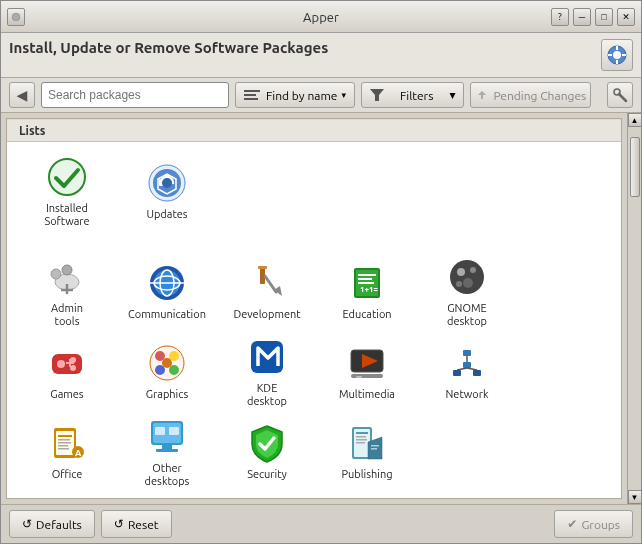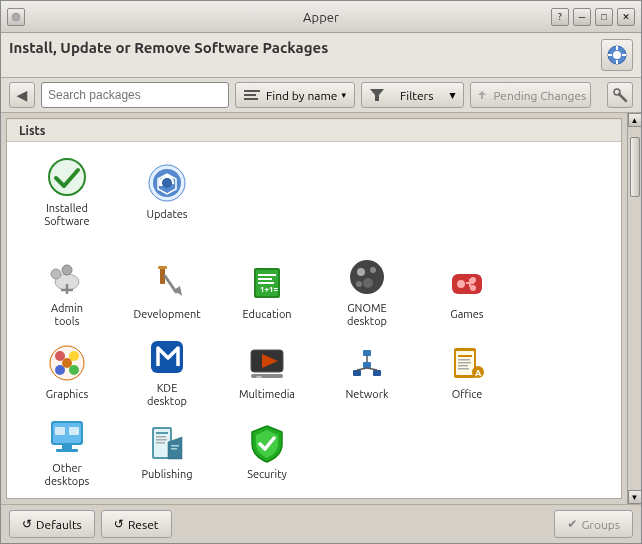--- a/index.html
+++ b/index.html
@@ -405,20 +405,32 @@
               <ellipse cx="21" cy="26" rx="12" ry="8" fill="#ddd" stroke="#aaa" stroke-width="1"></ellipse>
               <circle cx="10" cy="18" r="5" fill="#bbb" stroke="#999" stroke-width="1"></circle>
               <circle cx="21" cy="14" r="5" fill="#aaa" stroke="#888" stroke-width="1"></circle>
               <line x1="21" y1="28" x2="21" y2="38" stroke="#888" stroke-width="2.5"></line>
               <line x1="15" y1="34" x2="27" y2="34" stroke="#888" stroke-width="2.5"></line>
             </svg>
           </div>
           <span class="icon-label">Admin<br>tools</span>
         </div>
 
+        <div class="icon-item">
+          <div class="icon-img">
+            <svg width="42" height="42" viewBox="0 0 42 42">
+              <circle cx="21" cy="21" r="17" fill="#2255aa"></circle>
+              <circle cx="21" cy="21" r="13" fill="#3388dd"></circle>
+              <ellipse cx="21" cy="21" rx="7" ry="13" fill="none" stroke="white" stroke-width="1.5"></ellipse>
+              <line x1="4" y1="21" x2="38" y2="21" stroke="white" stroke-width="1.5"></line>
+              <ellipse cx="21" cy="21" rx="13" ry="7" fill="none" stroke="white" stroke-width="1.5"></ellipse>
+            </svg>
+          </div>
+          <span class="icon-label">Communication</span>
+        </div>
 
         <div class="icon-item">
           <div class="icon-img">
             <svg width="42" height="42" viewBox="0 0 42 42">
               <rect x="14" y="4" width="5" height="18" fill="#aa6622" rx="1"></rect>
               <rect x="12" y="4" width="9" height="3" fill="#cc8833" rx="1"></rect>
               <line x1="19" y1="14" x2="30" y2="30" stroke="#888" stroke-width="3" stroke-linecap="round"></line>
               <polygon points="28,28 34,24 36,34" fill="#888"></polygon>
             </svg>
           </div>
@@ -545,45 +557,45 @@
               <rect x="9" y="11" width="10" height="8" rx="1" fill="white" opacity="0.7"></rect>
               <rect x="23" y="11" width="10" height="8" rx="1" fill="white" opacity="0.7"></rect>
             </svg>
           </div>
           <span class="icon-label">Other<br>desktops</span>
         </div>
 
         <div class="icon-item">
           <div class="icon-img">
             <svg width="42" height="42" viewBox="0 0 42 42">
+              <path d="M21,4 L36,10 L36,22 Q36,34 21,40 Q6,34 6,22 L6,10 Z" fill="#22aa22" stroke="#118811" stroke-width="1.5"></path>
+              <path d="M21,8 L32,13 L32,22 Q32,31 21,36 Q10,31 10,22 L10,13 Z" fill="#44cc44"></path>
+              <polyline points="14,22 19,27 28,16" fill="none" stroke="white" stroke-width="3.5" stroke-linecap="round" stroke-linejoin="round"></polyline>
+            </svg>
+          </div>
+          <span class="icon-label">Security</span>
+        </div>
+
+        <div class="icon-item">
+          <div class="icon-img">
+            <svg width="42" height="42" viewBox="0 0 42 42">
               <rect x="6" y="5" width="20" height="32" rx="2" fill="#5599aa"></rect>
               <rect x="8" y="7" width="16" height="28" rx="1" fill="#e0f4f8"></rect>
               <rect x="10" y="10" width="12" height="2" fill="#5599aa"></rect>
               <rect x="10" y="14" width="10" height="1.5" fill="#aaa"></rect>
               <rect x="10" y="17" width="11" height="1.5" fill="#aaa"></rect>
               <rect x="10" y="20" width="9" height="1.5" fill="#aaa"></rect>
               <path d="M22,20 L36,15 L36,37 L22,37 Z" fill="#3d7f99" stroke="#2a6677" stroke-width="0.5"></path>
               <rect x="25" y="23" width="8" height="1.5" fill="#aad4dd"></rect>
               <rect x="25" y="26" width="6" height="1.5" fill="#aad4dd"></rect>
             </svg>
           </div>
           <span class="icon-label">Publishing</span>
         </div>
 
-        <div class="icon-item">
-          <div class="icon-img">
-            <svg width="42" height="42" viewBox="0 0 42 42">
-              <path d="M21,4 L36,10 L36,22 Q36,34 21,40 Q6,34 6,22 L6,10 Z" fill="#22aa22" stroke="#118811" stroke-width="1.5"></path>
-              <path d="M21,8 L32,13 L32,22 Q32,31 21,36 Q10,31 10,22 L10,13 Z" fill="#44cc44"></path>
-              <polyline points="14,22 19,27 28,16" fill="none" stroke="white" stroke-width="3.5" stroke-linecap="round" stroke-linejoin="round"></polyline>
-            </svg>
-          </div>
-          <span class="icon-label">Security</span>
-        </div>
-
       </div>
     </div>
 
     <div class="scrollbar">
       <div class="scroll-btn">▲</div>
       <div class="scroll-track">
         <div class="scroll-thumb"></div>
       </div>
       <div class="scroll-btn">▼</div>
     </div>

